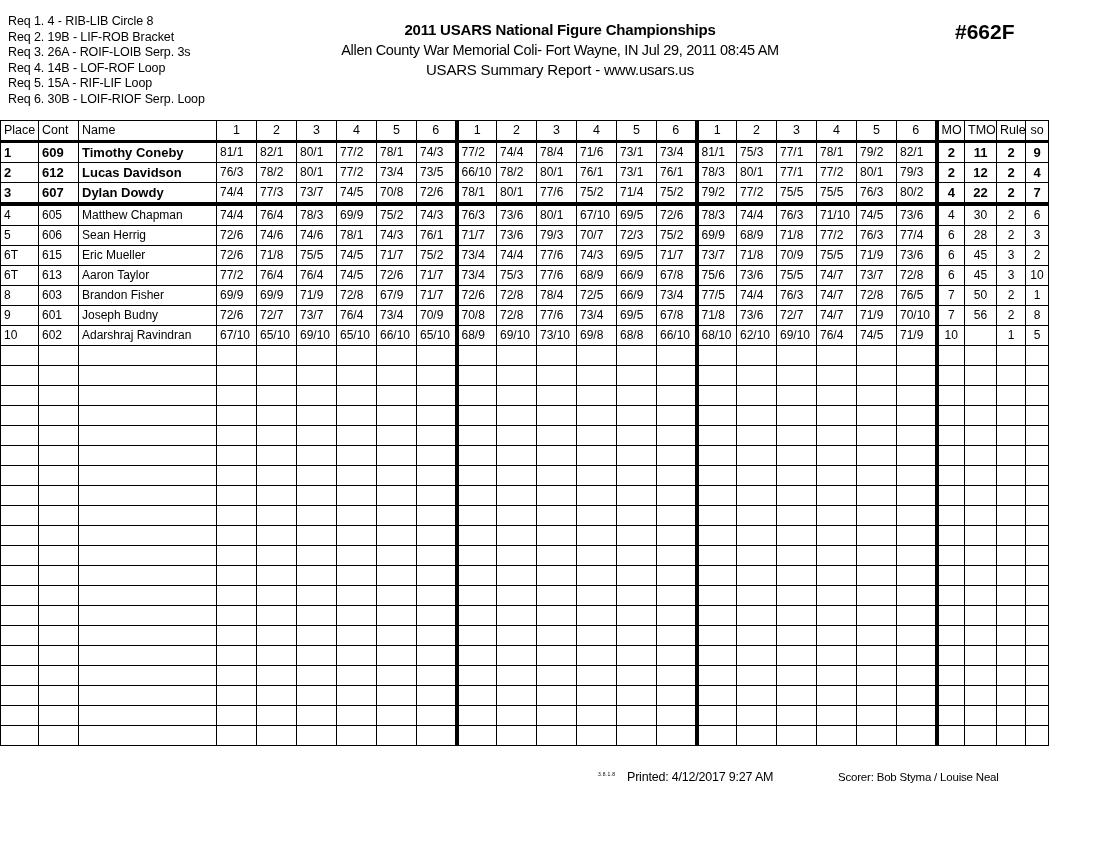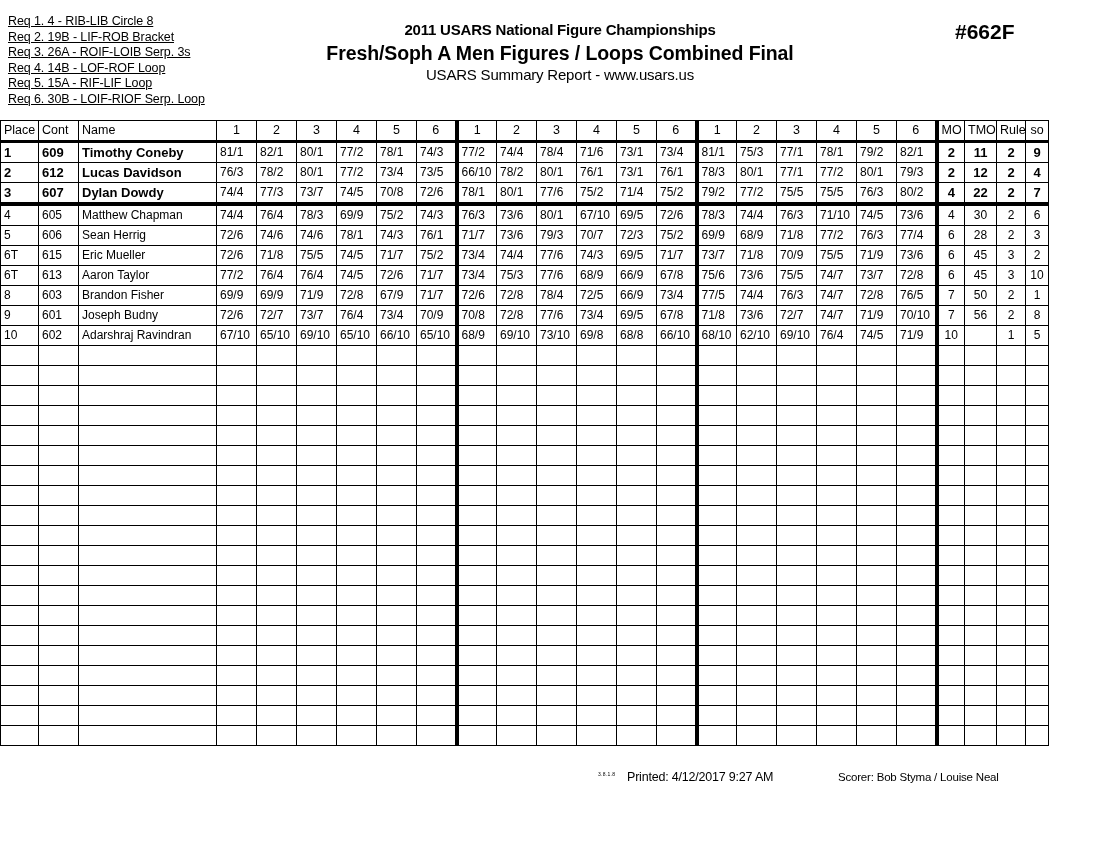--- a/index.html
+++ b/index.html
@@ -15,21 +15,20 @@
     position: relative;
     overflow: hidden;
   }
 
   
   #req-block {
     position: absolute;
     left: 8px;
     top: 14px;
     width: 230px;
-    text-decoration: underline;
   }
   .req-line {
     font-size: 12.5px;
     line-height: 15.5px;
     white-space: nowrap;
     letter-spacing: -0.1px;
   }
 
   
   #title-block {
@@ -161,21 +160,21 @@
   <div class="req-line">Req  1.  4 - RIB-LIB Circle 8</div>
   <div class="req-line">Req  2.  19B - LIF-ROB Bracket</div>
   <div class="req-line">Req  3.  26A - ROIF-LOIB Serp. 3s</div>
   <div class="req-line">Req  4.  14B - LOF-ROF Loop</div>
   <div class="req-line">Req  5.  15A - RIF-LIF Loop</div>
   <div class="req-line">Req  6.  30B - LOIF-RIOF Serp. Loop</div>
 </div>
 
 <div id="title-block">
   <div id="main-title">2011 USARS National Figure Championships</div>
-  <div id="event-title">Fresh/Soph A Men Figures / Loops Combined Final</div>
+  <div id="venue-line">Allen County War Memorial Coli- Fort Wayne, IN  Jul 29, 2011  08:45 AM</div>
   <div id="report-line">USARS Summary Report - www.usars.us</div>
 </div>
 
 <div id="event-number">#662F</div>
 
 <table id="sheet">
   <colgroup>
     <col style="width:38px">
     <col style="width:40px">
     <col style="width:138px">

